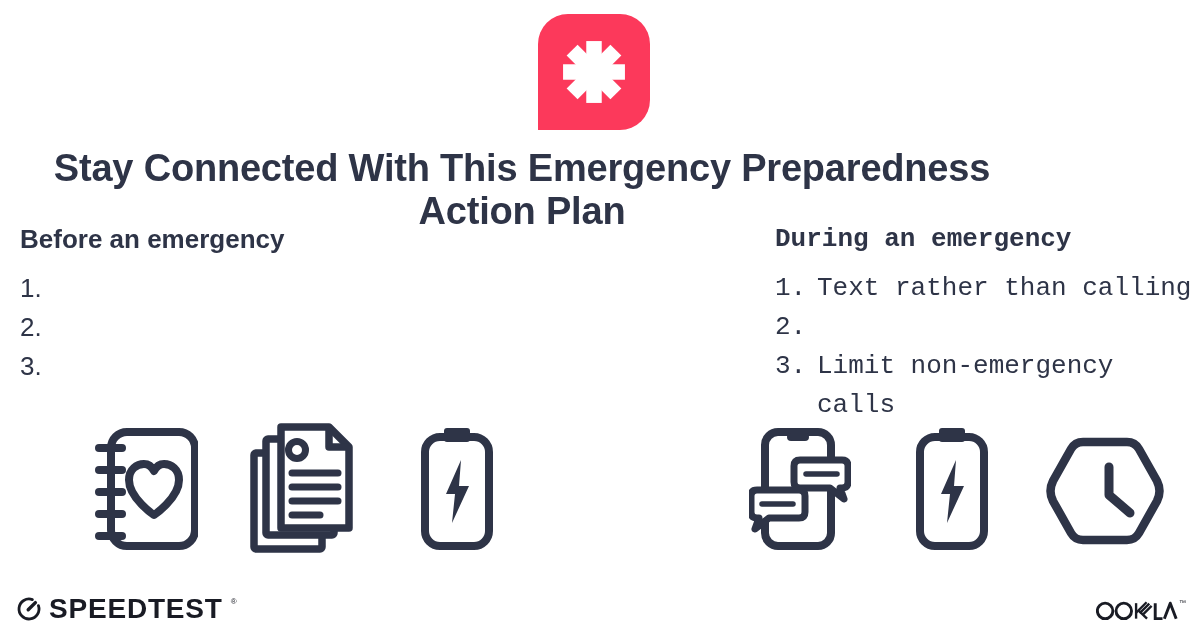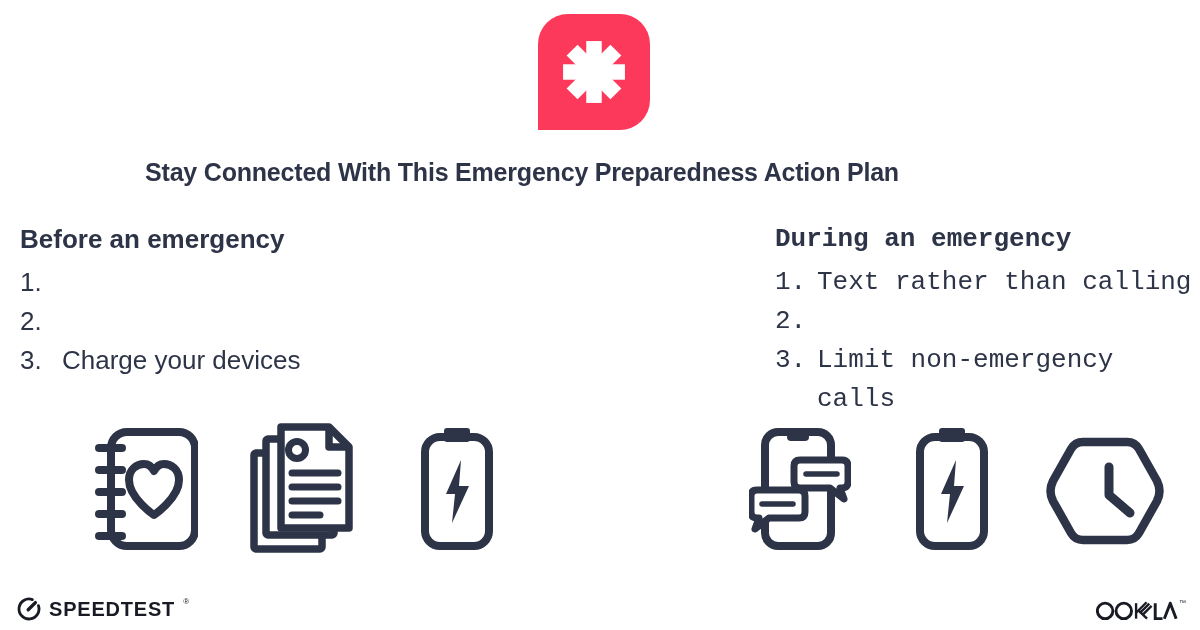--- a/index.html
+++ b/index.html
@@ -20,31 +20,31 @@
   
   .badge{
     position:absolute;left:538px;top:14px;width:112px;height:116px;
     background:var(--pink);
     border-radius:30px 30px 30px 0;
     display:flex;align-items:center;justify-content:center;
   }
   .badge svg{display:block;}
   
   .title{
-    position:absolute;left:0;top:158px;width:1044px;
+    position:absolute;left:0;top:147px;width:1044px;
     text-align:center;
-    font-size:25px;font-weight:bold;color:var(--navy);
+    font-size:38px;font-weight:bold;color:var(--navy);
     letter-spacing:-0.2px;
   }
   
   .col{position:absolute;top:221px;color:var(--navy);}
   .col-before{left:20px;width:700px;}
   .col-during{left:775px;width:420px;font-family:Liberation Mono, monospace;}
   .col h2{
-    margin:0 0 6px 0;font-size:26px;font-weight:bold;line-height:36px;color:var(--navy);
+    margin:0 0 12px 0;font-size:26px;font-weight:bold;line-height:36px;color:var(--navy);
   }
   .col ol{margin:0;padding:0;list-style:none;}
   .col li{
     display:flex;font-size:26px;line-height:39px;color:var(--navy);
   }
   .col li .num{width:42px;flex:none;}
   
   .icon{position:absolute;}
   .icon svg{display:block;width:100%;height:100%;}
   .i-notebook{left:94px;top:428px;width:104px;height:122px;}
@@ -52,21 +52,21 @@
   .i-battery-left{left:421px;top:428px;width:72px;height:122px;}
   .i-phone{left:749px;top:428px;width:102px;height:122px;}
   .i-battery-right{left:916px;top:428px;width:72px;height:122px;}
   .i-hexclock{left:1045px;top:436px;width:120px;height:110px;}
   
   .footer-speedtest{
     position:absolute;left:16px;top:595px;height:28px;
     display:flex;align-items:center;gap:7px;color:var(--ink);
   }
   .footer-speedtest .wordmark{
-    font-size:20px;font-weight:bold;letter-spacing:0.8px;color:var(--ink);
+    font-size:28px;font-weight:bold;letter-spacing:0.8px;color:var(--ink);
   }
   .footer-speedtest .tm{
     font-size:8px;align-self:flex-start;margin-top:2px;margin-left:1px;
   }
   .footer-ookla{
     position:absolute;right:14px;top:598px;height:24px;
     display:flex;align-items:flex-start;color:var(--ink);
   }
   .footer-ookla .tm{font-size:7px;margin-left:1px;margin-top:1px;}
 </style>
@@ -92,21 +92,20 @@
     <h2>Before an emergency</h2>
     <ol>
       <li>
         <span class="num">1.</span>
       </li>
       <li>
         <span class="num">2.</span>
       </li>
       <li>
         <span class="num">3.</span>
-        <span>Charge your devices</span>
       </li>
     </ol>
   </div>
 
   <div class="col col-during">
     <h2>During an emergency</h2>
     <ol>
       <li>
         <span class="num">1.</span>
         <span>Text rather than calling</span>

